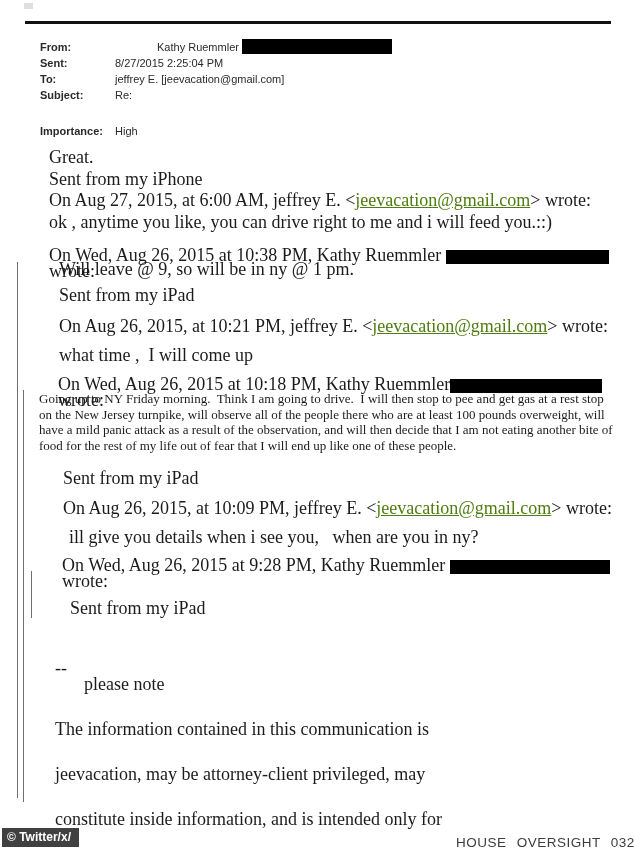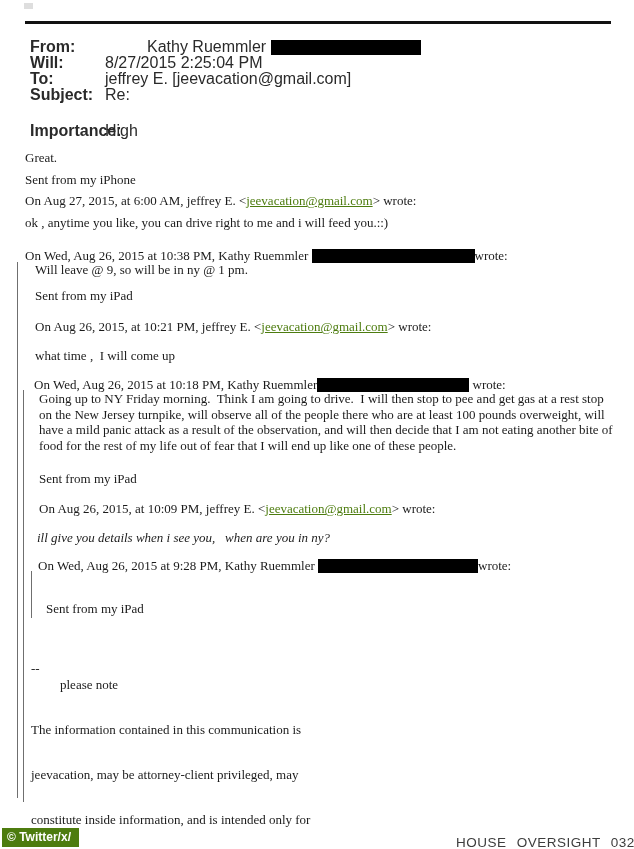--- a/index.html
+++ b/index.html
@@ -14,48 +14,49 @@
   }
   .scan-artifact {
     position: absolute; left: 24px; top: 3px;
     width: 9px; height: 6px; background: #dedede;
   }
   .top-rule {
     position: absolute; left: 25px; top: 21px;
     width: 586px; height: 3px; background: #111;
   }
   .hdr {
-    position: absolute; left: 30px; top: 39px;
+    position: absolute; left: 40px; top: 39px;
     font-family: "Liberation Sans", sans-serif;
-    font-size: 16px; line-height: 16px; color: #2a2a2a;
+    font-size: 11px; line-height: 16px; color: #2a2a2a;
     width: 560px;
   }
   .hdr-row { display: flex; }
   .hdr-label { width: 75px; font-weight: bold; flex-shrink: 0; }
   .hdr-gap { margin-top: 20px; }
   .redact {
     display: inline-block; background: #000;
     height: 14px; vertical-align: -3px;
   }
   .line {
     position: absolute;
-    font-size: 13px; line-height: 15px;
+    font-size: 18px; line-height: 15px;
     white-space: pre-wrap;
+    margin-left: 24px;
   }
   .para {
     position: absolute;
     font-size: 13px; line-height: 15.7px;
     white-space: pre-wrap;
   }
   .mail-link { color: #4d7c0f; text-decoration: underline; cursor: pointer; }
   .qbar { position: absolute; width: 1px; background: #6f6f6f; }
   .disc-line { white-space: nowrap; }
   .watermark {
     position: absolute; left: 2px; top: 828px;
-    background: #4d7c0f; color: #fff;
+    background: #404040; color: #fff;
     font-family: "Liberation Sans", sans-serif;
     font-weight: bold; font-size: 12px;
     padding: 2px 8px 3px 5px; white-space: nowrap;
   }
   .oversight {
     position: absolute; left: 456px; top: 835px;
     font-family: "Liberation Sans", sans-serif;
     font-size: 13.5px; color: #3d3d3d;
     letter-spacing: 0.5px; word-spacing: 6px; white-space: nowrap;
   }
@@ -67,21 +68,21 @@
 
   <div class="scan-artifact"></div>
   <div class="top-rule"></div>
 
   <div class="hdr">
     <div class="hdr-row">
       <span class="hdr-label">From:</span>
       <span><span style="white-space:pre;padding-left:42px;">Kathy Ruemmler </span><span class="redact" style="width:150px; height:15px;"></span></span>
     </div>
     <div class="hdr-row">
-      <span class="hdr-label">Will:</span>
+      <span class="hdr-label">Sent:</span>
       <span>8/27/2015 2:25:04 PM</span>
     </div>
     <div class="hdr-row">
       <span class="hdr-label">To:</span>
       <span>jeffrey E. [jeevacation@gmail.com]</span>
     </div>
     <div class="hdr-row">
       <span class="hdr-label">Subject:</span>
       <span>Re:</span>
     </div>
@@ -106,21 +107,21 @@
   <div class="line" style="left:35px; top:288px;">Sent from my iPad</div>
 
   <div class="line" style="left:35px; top:319px;"><span>On Aug 26, 2015, at 10:21 PM, jeffrey E. &lt;</span><a class="mail-link">jeevacation@gmail.com</a><span>&gt; wrote:</span></div>
   <div class="line" style="left:35px; top:348px;">what time ,  I will come up</div>
 
   <div class="line" style="left:34px; top:377px;"><span>On Wed, Aug 26, 2015 at 10:18 PM, Kathy Ruemmler</span><span class="redact" style="width:152px;"></span><span> wrote:</span></div>
   <div class="para" style="left:39px; top:391px; width:575px;">Going up to NY Friday morning.  Think I am going to drive.  I will then stop to pee and get gas at a rest stop on the New Jersey turnpike, will observe all of the people there who are at least 100 pounds overweight, will have a mild panic attack as a result of the observation, and will then decide that I am not eating another bite of food for the rest of my life out of fear that I will end up like one of these people.</div>
   <div class="line" style="left:39px; top:471px;">Sent from my iPad</div>
 
   <div class="line" style="left:39px; top:501px;"><span>On Aug 26, 2015, at 10:09 PM, jeffrey E. &lt;</span><a class="mail-link">jeevacation@gmail.com</a><span>&gt; wrote:</span></div>
-  <div class="line" style="left:37px; top:530px;font-style:italic;">ill give you details when i see you,   when are you in ny?</div>
+  <div class="line" style="left:45px; top:530px;">ill give you details when i see you,   when are you in ny?</div>
 
   <div class="line" style="left:38px; top:558px;"><span>On Wed, Aug 26, 2015 at 9:28 PM, Kathy Ruemmler </span><span class="redact" style="width:160px;"></span><span>wrote:</span></div>
   <div class="line" style="left:46px; top:601px;">Sent from my iPad</div>
 
   <div class="line" style="left:31px; top:661px;">--</div>
   <div class="line" style="left:60px; top:677px;">please note</div>
   <div class="line" style="left:31px; top:692px;">
     <div class="disc-line">The information contained in this communication is</div>
     <div class="disc-line">jeevacation, may be attorney-client privileged, may</div>
     <div class="disc-line">constitute inside information, and is intended only for</div>

